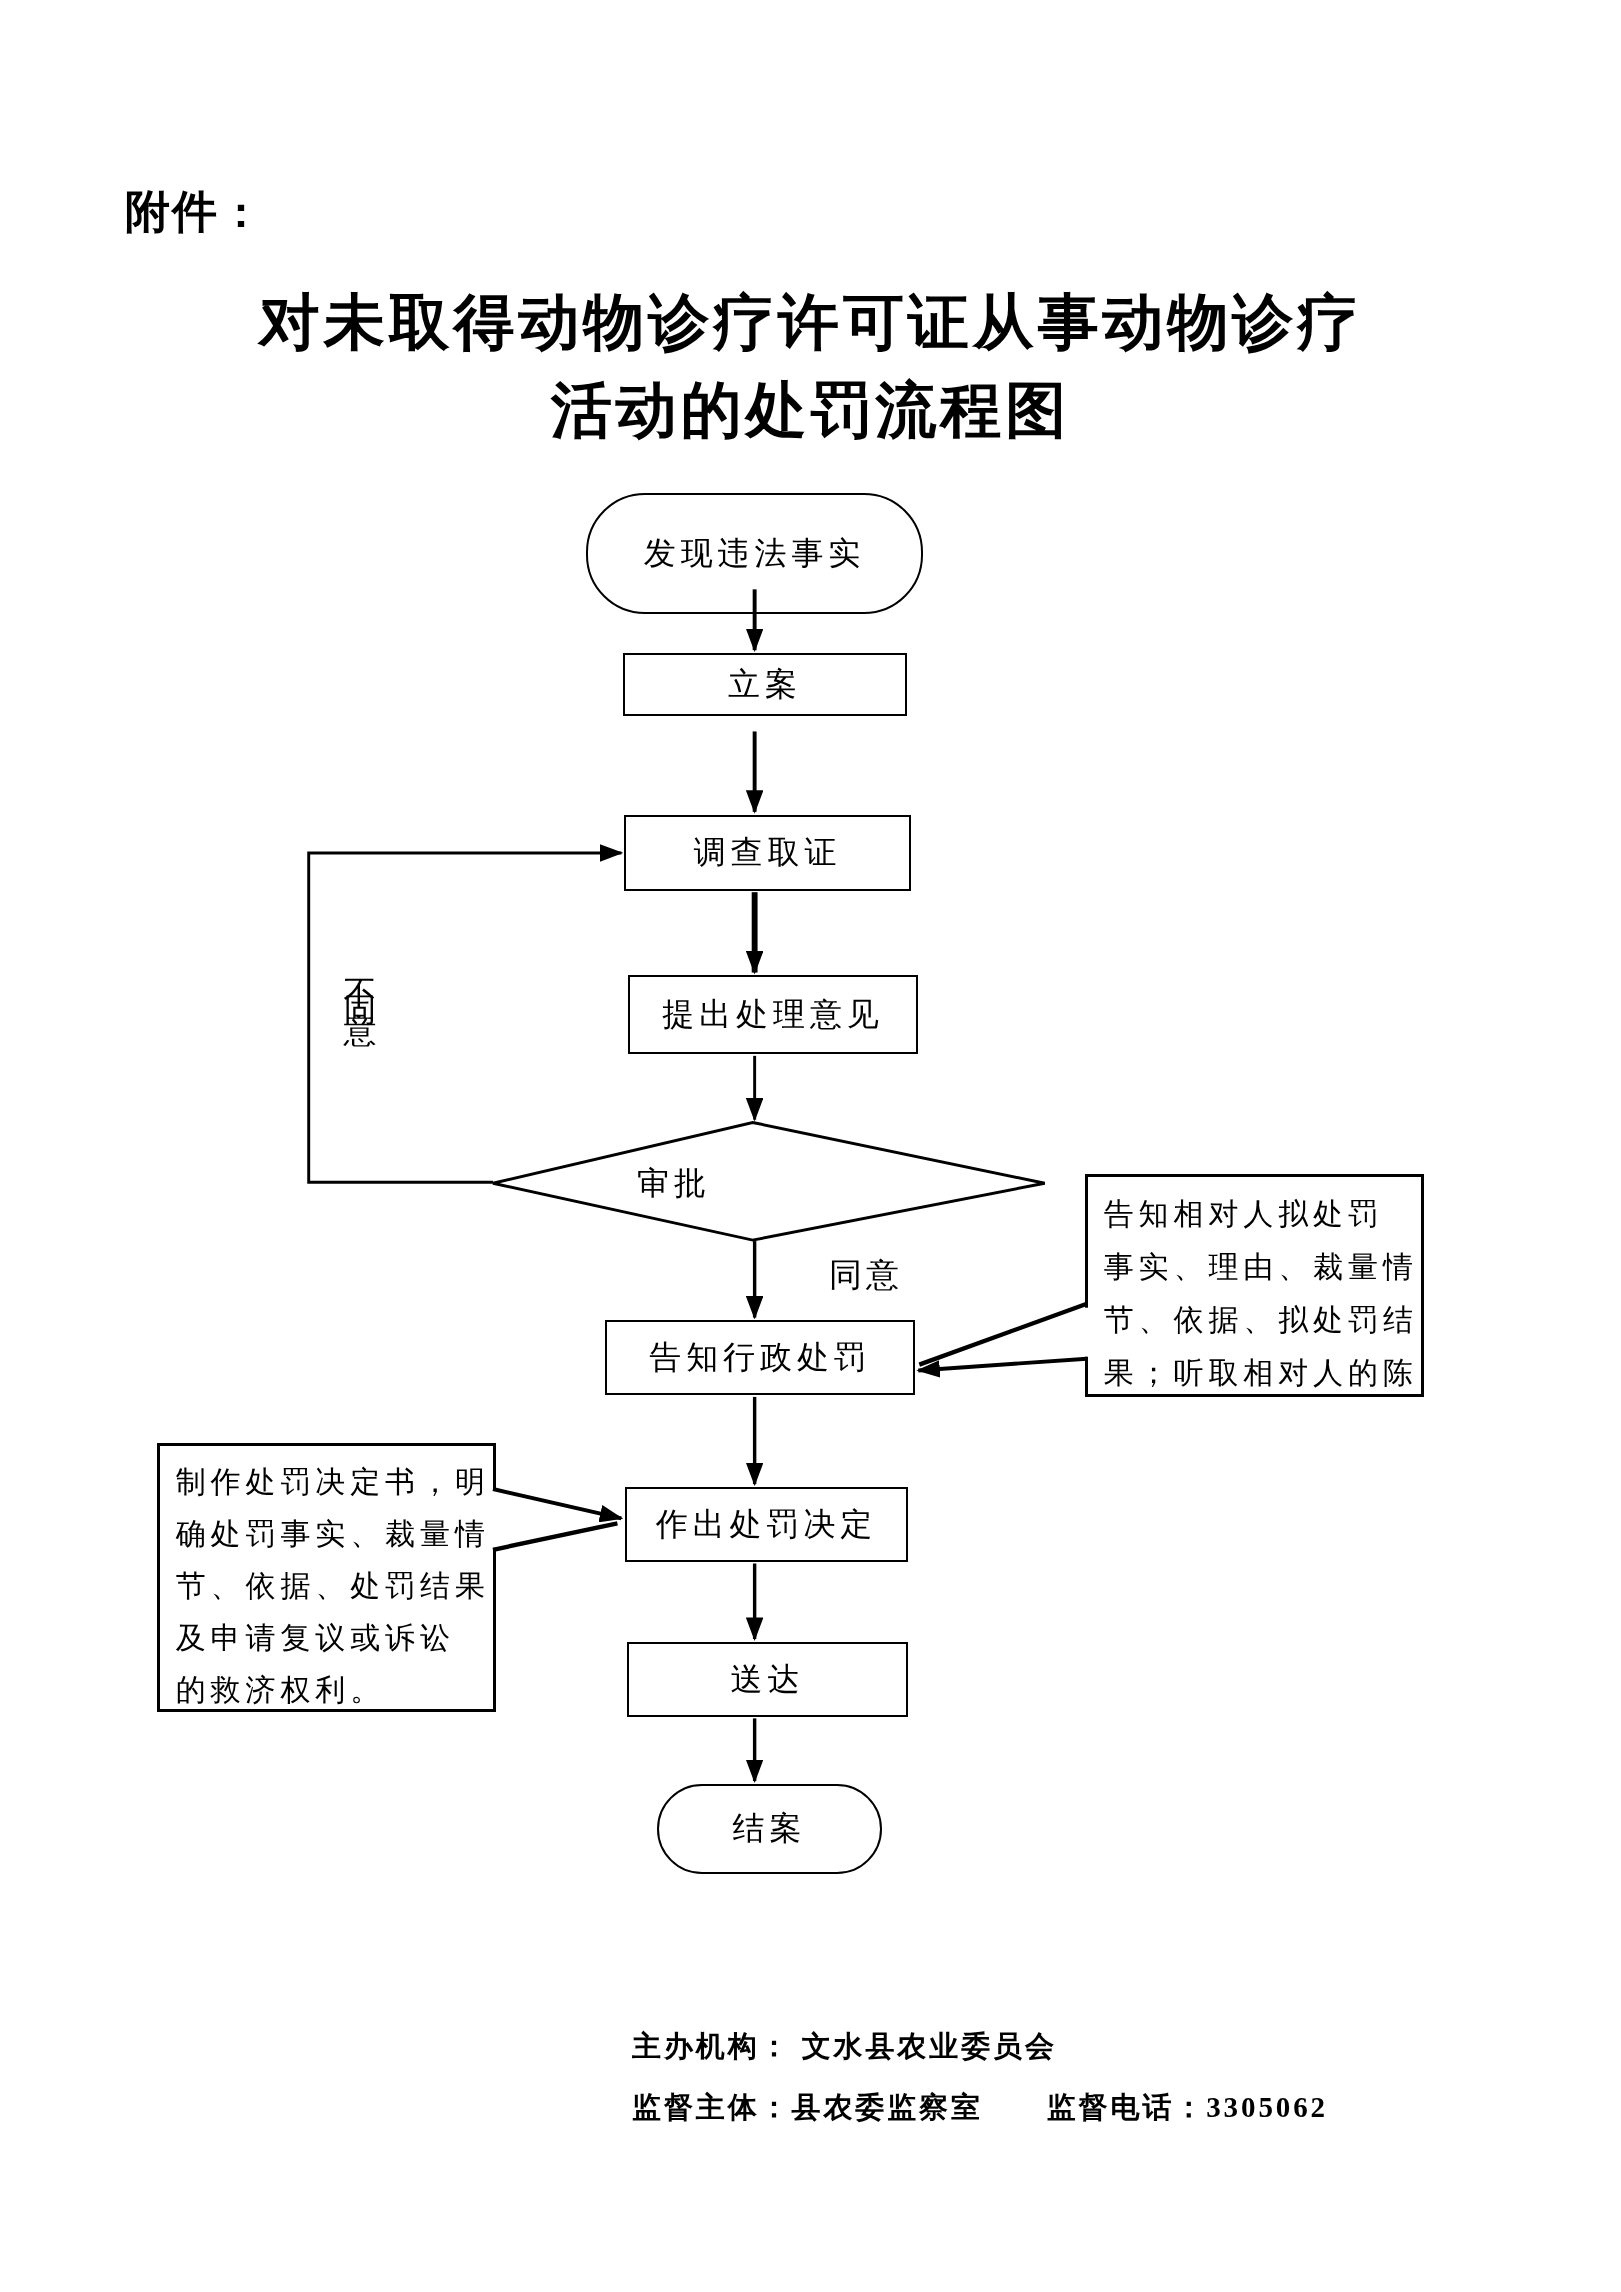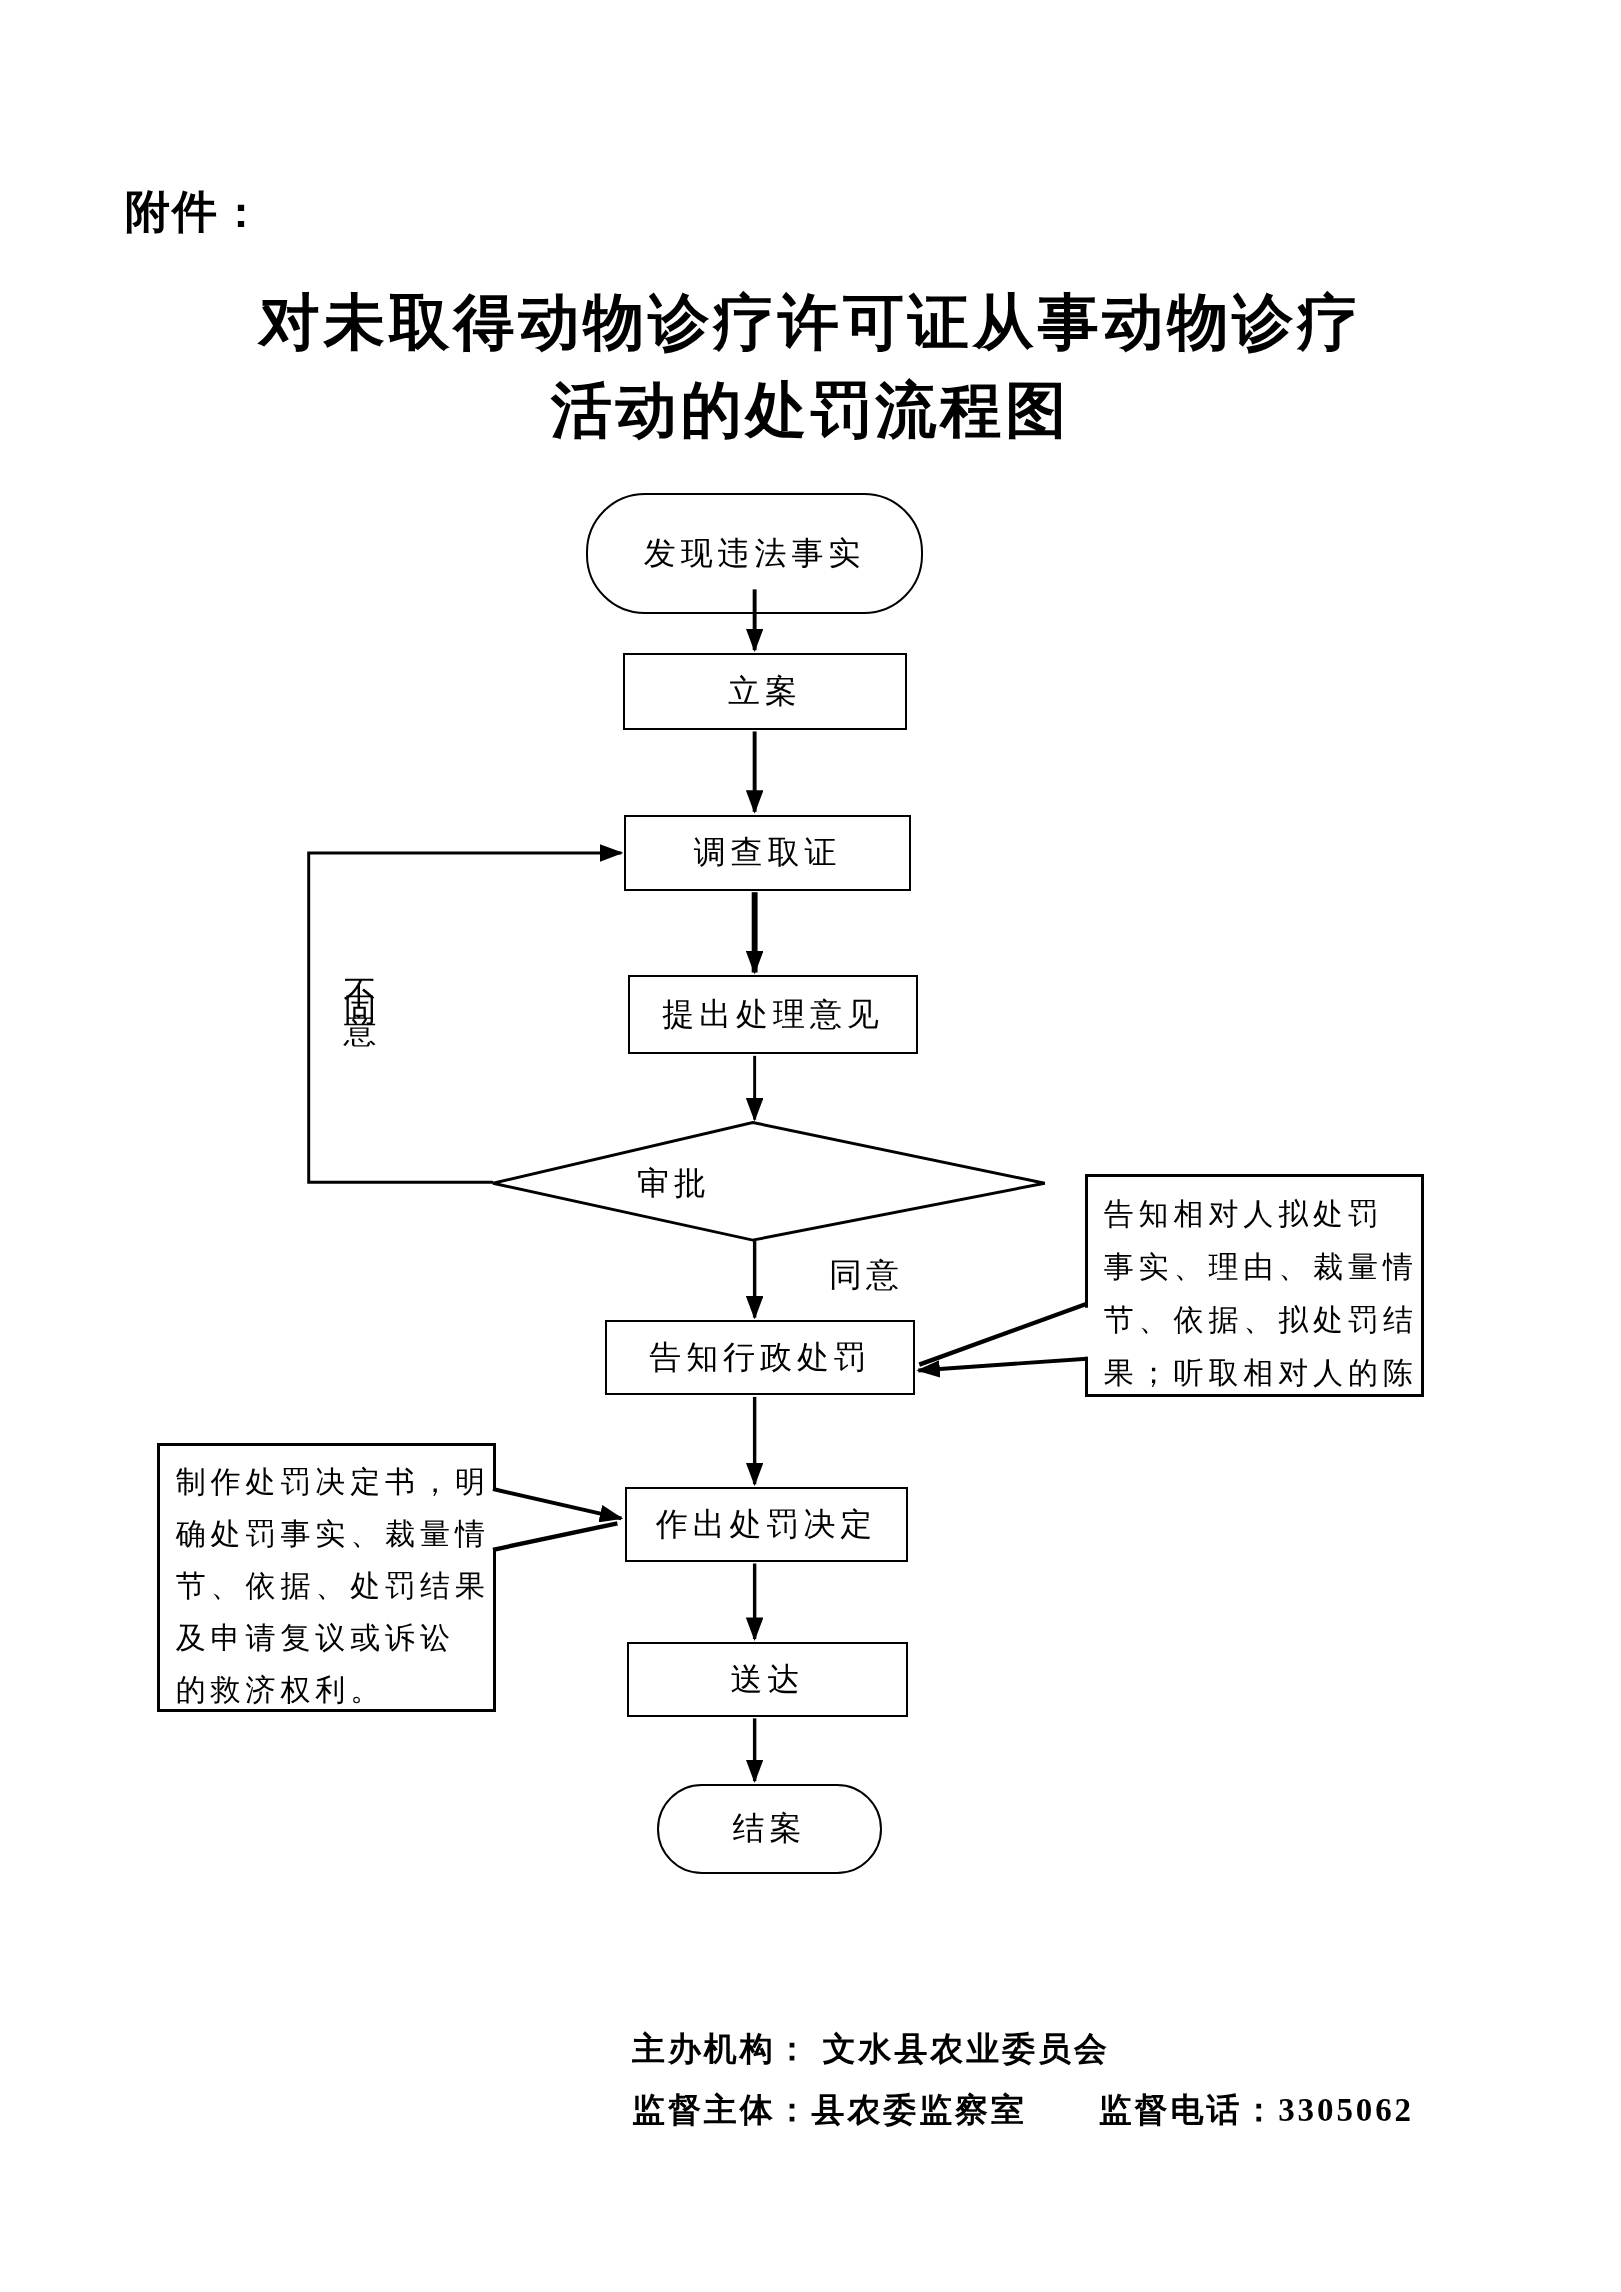--- a/index.html
+++ b/index.html
@@ -30,21 +30,21 @@
   .node{
     position:absolute;
     border:2.9px solid #000;background:#fff;
     display:flex;align-items:center;justify-content:center;
     font-size:32px;letter-spacing:4.9px;
     box-sizing:border-box;
     z-index:2;
   }
   .oval{border-radius:59px;}
   #node-start   {left:586px;top:493px;width:337px;height:121px;}
-  #node-file    {left:623px;top:653px;width:284px;height:77px;}
+  #node-file    {left:623px;top:653px;width:284px;height:63px;}
   #node-invest  {left:624px;top:815px;width:287px;height:76px;}
   #node-propose {left:628px;top:975px;width:290px;height:79px;justify-content:center;}
   #node-notify  {left:605px;top:1320px;width:310px;height:75px;}
   #node-decide  {left:625px;top:1487px;width:283px;height:75px;}
   #node-deliver {left:627px;top:1642px;width:281px;height:75px;}
   #node-close   {left:657px;top:1784px;width:225px;height:90px;border-radius:45px;}
   
   #label-approve{
     left:637px;top:1162px;width:196px;
     text-align:left;font-size:32px;letter-spacing:4.9px;
@@ -79,21 +79,21 @@
   #callout-left{left:157px;top:1443px;width:339px;height:269px;}
   #callout-left .cline{line-height:52px;}
   
   #connectors{
     left:0;top:0;width:1621px;height:2293px;
     z-index:4;pointer-events:none;
   }
   
   .footer-line{
     left:632px;
-    font-weight:bold;font-size:33px;letter-spacing:2.9px;
+    font-weight:bold;font-size:29px;letter-spacing:2.9px;
     white-space:nowrap;
   }
   #footer1{top:2027px;}
   #footer2{top:2088px;}
 </style>
 </head>
 <body>
 
 <div id="page">
 

